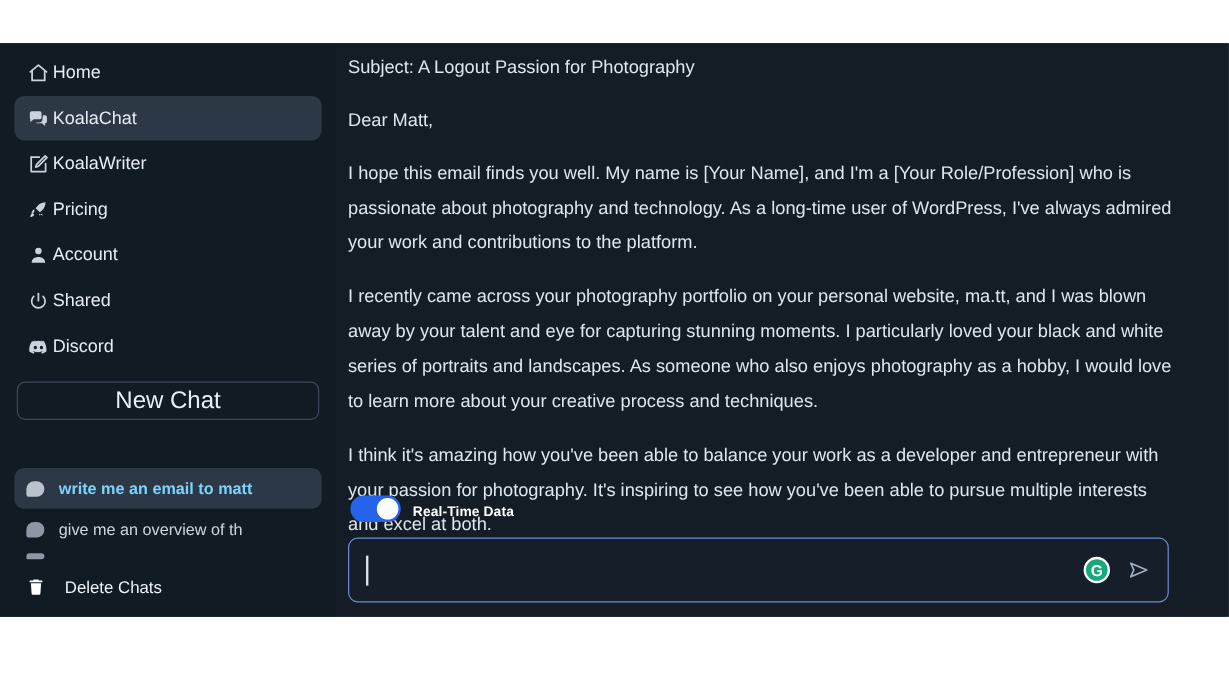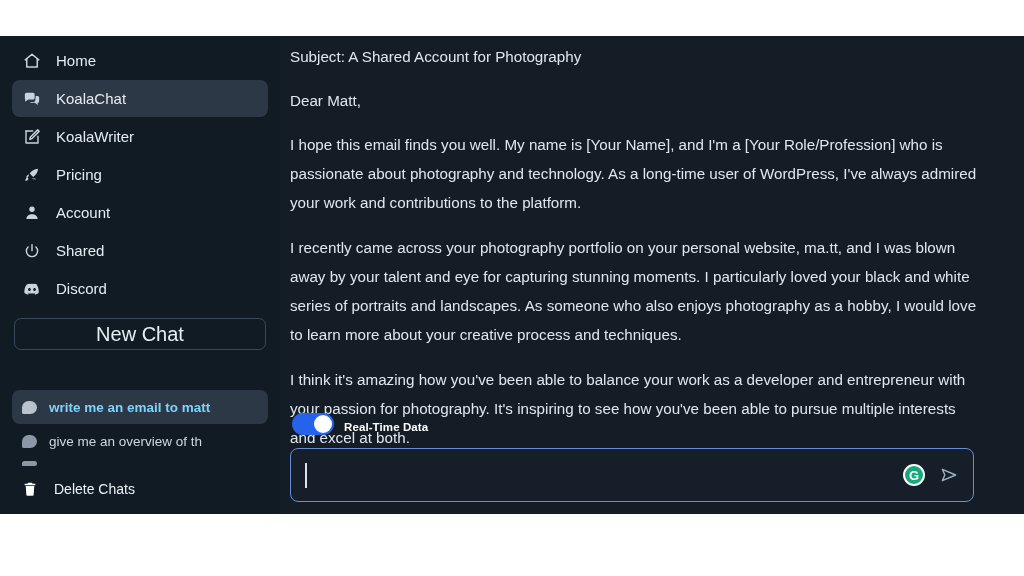--- a/index.html
+++ b/index.html
@@ -25,21 +25,21 @@
     width: 280px; height: 100%;
     background: #111b24;
     padding: 6px 0 0 0;
     display: flex; flex-direction: column;
     flex: 0 0 280px;
     position: relative;
   }
   .nav { padding: 0 12px; }
   .nav-item {
     display: flex; align-items: center;
-    gap: 14px;
+    gap: 2px;
     height: 37px;
     padding: 0 10px;
     border-radius: 8px;
     color: #e6ecf2;
     font-size: 15px;
     cursor: pointer;
     margin-bottom: 1px;
   }
   .nav-item.active { background: #2c3846; }
   .nav-item .ico {
@@ -295,21 +295,21 @@
             <path d="M9 2.8h6l.8 1.4H20v2H4v-2h4.2zM5.6 7.5h12.8l-.9 13a1.6 1.6 0 0 1-1.6 1.5H8.1a1.6 1.6 0 0 1-1.6-1.5z"></path>
           </svg>
       </span>
       <span>Delete Chats</span>
     </div>
   </aside>
 
   <section class="main">
 
     <div class="convo">
-      <p class="tight">Subject: A Shared Account for Photography</p>
+      <p class="tight">Subject: A Logout Passion for Photography</p>
       <p class="tight">Dear Matt,</p>
       <p>I hope this email finds you well. My name is [Your Name], and I'm a [Your Role/Profession] who is passionate about photography and technology. As a long-time user of WordPress, I've always admired your work and contributions to the platform.</p>
       <p>I recently came across your photography portfolio on your personal website, ma.tt, and I was blown away by your talent and eye for capturing stunning moments. I particularly loved your black and white series of portraits and landscapes. As someone who also enjoys photography as a hobby, I would love to learn more about your creative process and techniques.</p>
       <p>I think it's amazing how you've been able to balance your work as a developer and entrepreneur with your passion for photography. It's inspiring to see how you've been able to pursue multiple interests and excel at both.</p>
       <p>I would love to connect with you and chat more about photography and technology. If you're</p>
     </div>
 
     <div class="toggle-row">
       <div class="toggle" style="background: rgb(37, 99, 235);">
         <span class="knob"></span>

